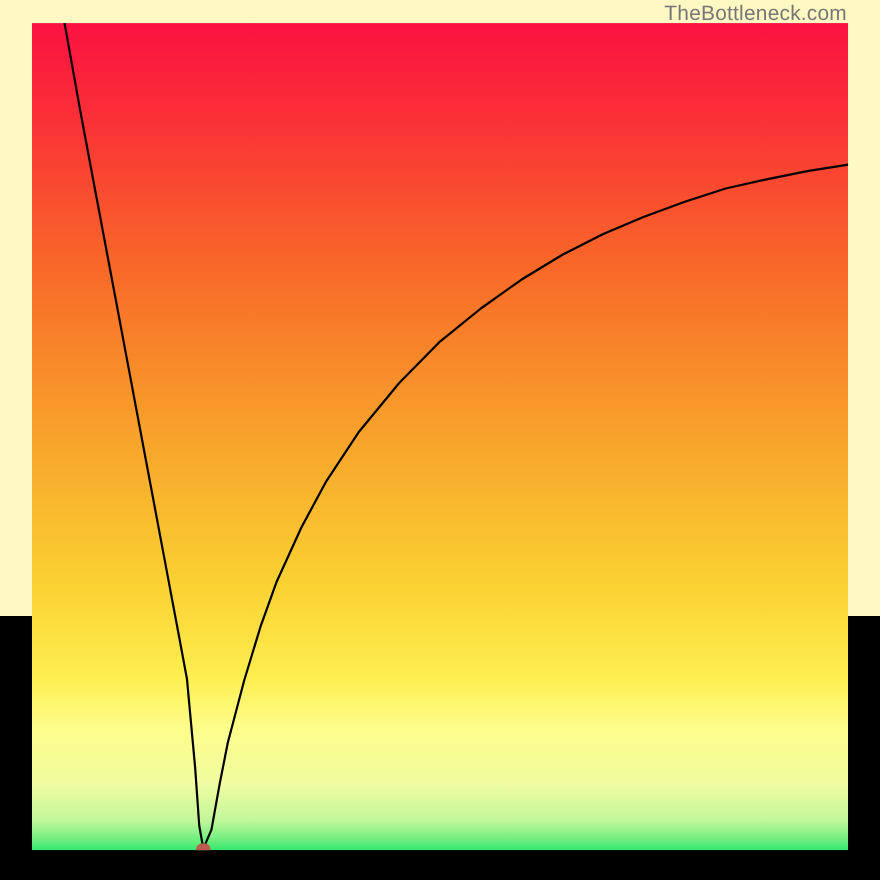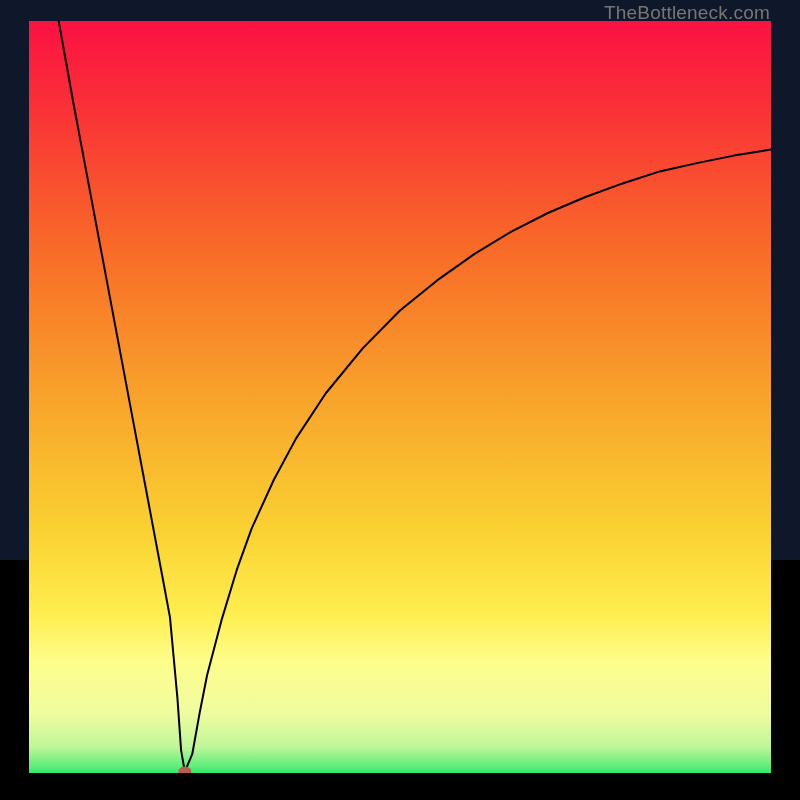--- a/index.html
+++ b/index.html
@@ -8,21 +8,21 @@
     width: 800px;
     height: 800px;
     overflow: hidden;
     background: #000;
     font-family: Arial, Helvetica, sans-serif;
   }
   .frame {
     position: relative;
     width: 800px;
     height: 560px;
-    background: #0f172a;
+    background: #fef9c3;
   }
   .plot-area {
     position: absolute;
     left: 29px;
     top: 21px;
     width: 742px;
     height: 752px;
   }
   .attribution {
     position: absolute;

